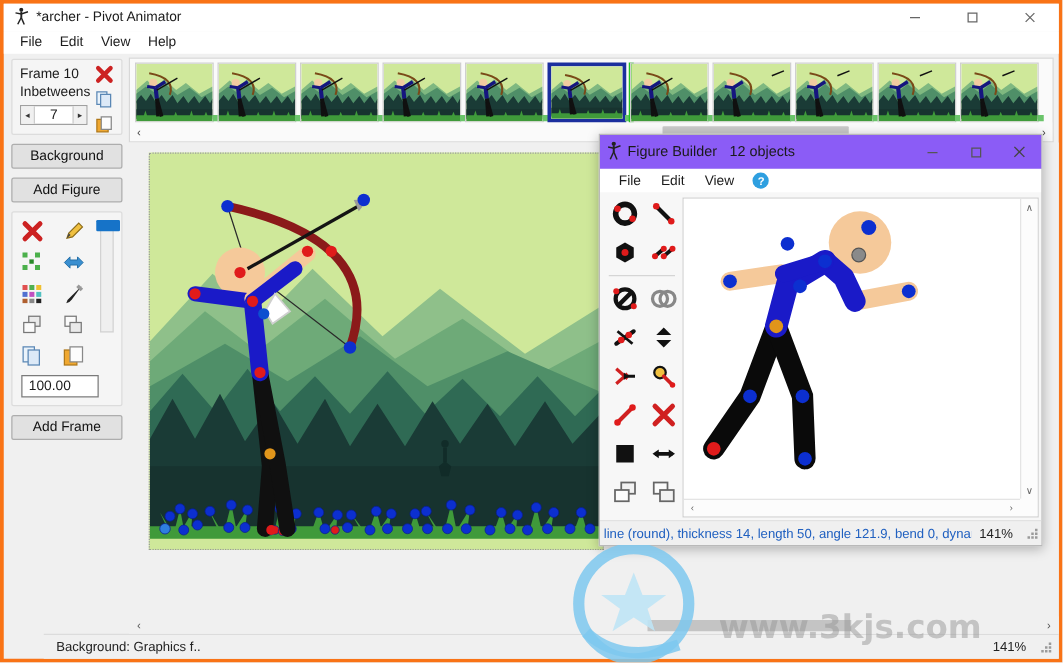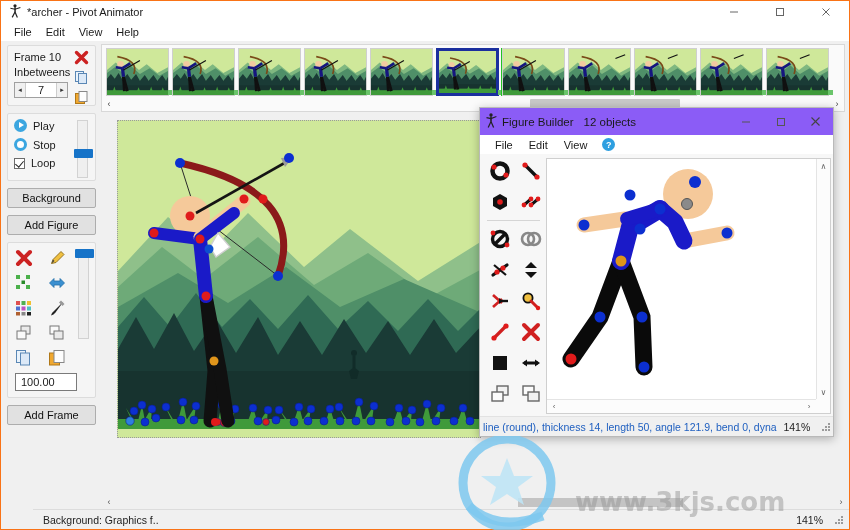--- a/index.html
+++ b/index.html
@@ -9,21 +9,21 @@
     font-size: 11px;
     color:#1a1a1a;
     background:#f0f0f0;
     position:relative;
   }
 
   
   #app {
     position:absolute; inset:0;
     background:#f0f0f0;
-    border:1px solid #f97316;
+    border:3px solid #f97316;
     display:flex; flex-direction:column;
   }
 
   
   .titlebar {
     height:22px; background:#ffffff;
     display:flex; align-items:center;
     flex:0 0 auto;
     position:relative;
   }
@@ -250,37 +250,20 @@
             </span>
             <span class="icn">
               <svg width="15" height="15" viewBox="0 0 15 15">
                 <rect x="1.5" y="3.5" width="9" height="10" fill="#f0a830" stroke="#b07818" stroke-width="1"></rect>
                 <rect x="5" y="1.5" width="8" height="10" fill="#fdfdfd" stroke="#888" stroke-width="1"></rect>
               </svg>
             </span>
           </div>
         </div>
 
-        <div class="group play-grp">
-          <div class="pbrow">
-            <span class="circ-btn circ-play"></span>
-            <span class="pbtxt">Play</span>
-          </div>
-          <div class="pbrow">
-            <span class="circ-btn circ-stop"></span>
-            <span class="pbtxt">Stop</span>
-          </div>
-          <div class="pbrow">
-            <span class="chk"></span>
-            <span class="pbtxt">Loop</span>
-          </div>
-          <div class="vslider">
-            <div class="thumb" style="top:28px"></div>
-          </div>
-        </div>
 
         <div class="pbtn">Background</div>
         <div class="pbtn">Add Figure</div>
 
         <div class="group tools-grp">
           <div class="tool-grid">
             <span class="tool">
               <svg width="18" height="18" viewBox="0 0 18 18">
                   <path d="M3 3 L15 15 M15 3 L3 15" stroke="#cc2222" stroke-width="4" stroke-linecap="round"></path>
                 </svg>

